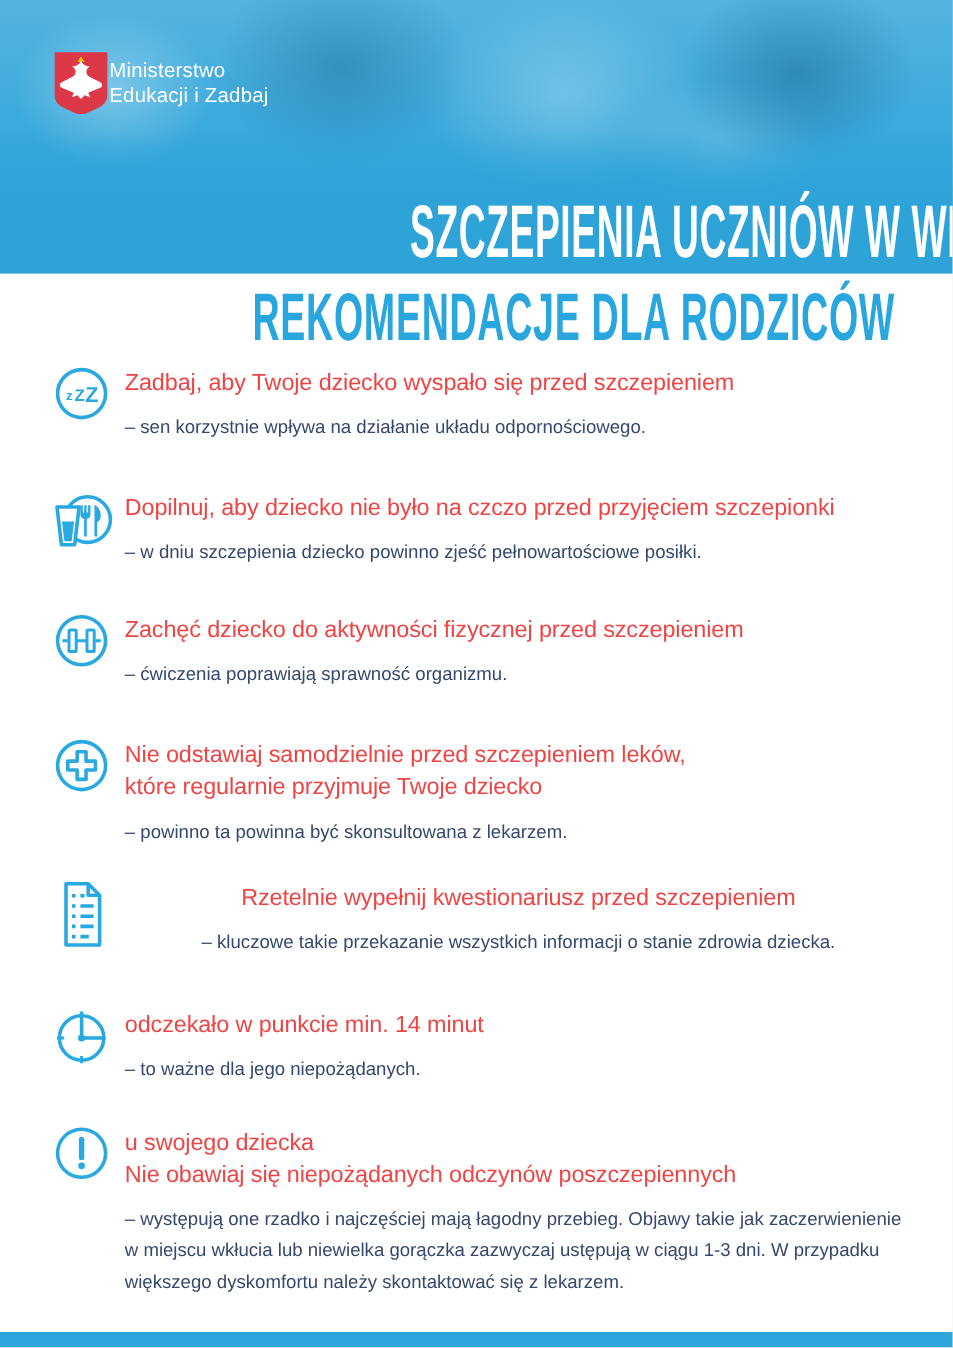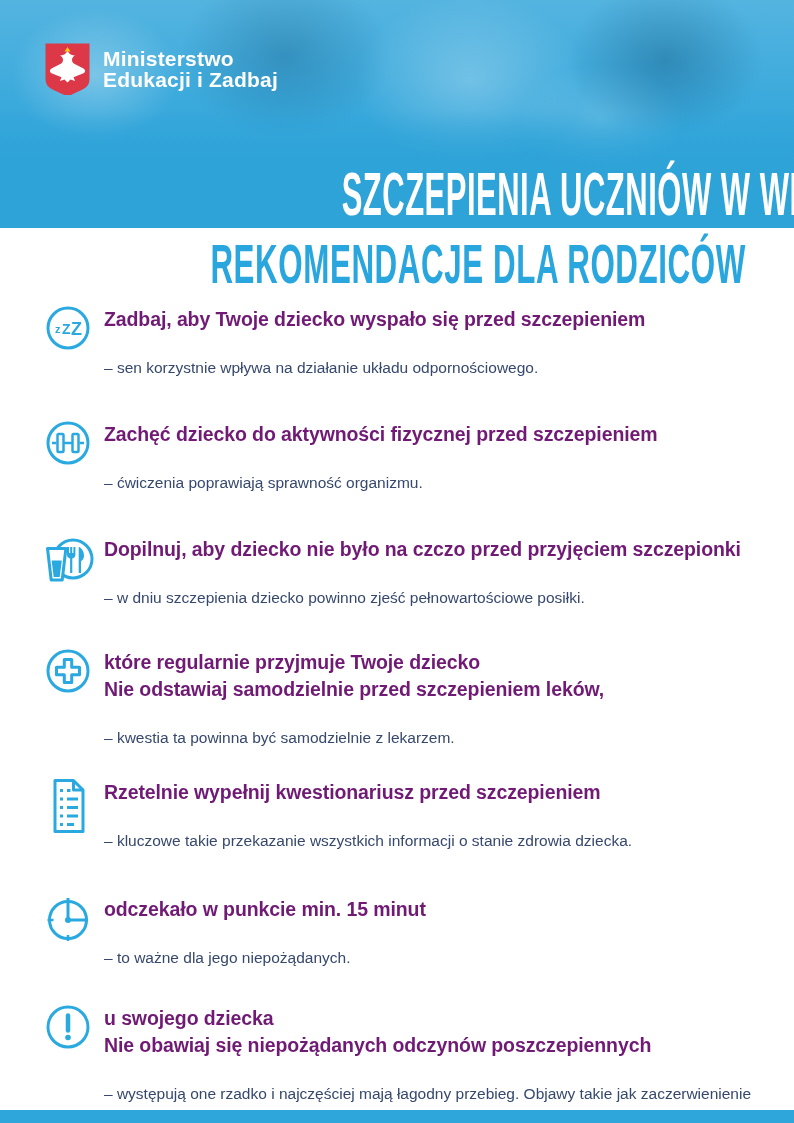--- a/index.html
+++ b/index.html
@@ -26,21 +26,21 @@
       linear-gradient(180deg, #54b4e0 0%, #3aa9dc 60%, #2ea3d8 100%);
   }
   .hero-photo-fade {
     position:absolute; top:110px; left:0; width:794px; height:65px;
     background:linear-gradient(180deg, rgba(46,163,216,0), #2ea3d8 92%);
   }
 
   
   .logo { position:absolute; top:42px; left:44px; display:flex; align-items:center; }
   .logo-shield { width:47px; height:53px; flex:0 0 auto; }
-  .logo-name { margin-left:12px; color:#ffffff; font-size:21px; line-height:21px; font-weight:700; letter-spacing:.2px; }
+  .logo-name { color:#ffffff; font-size:17px; line-height:21px; font-weight:400; letter-spacing:.2px; }
 
   
   .hero-title {
     position:absolute; top:163px; left:0; width:794px;
     text-align:center; white-space:nowrap;
   }
   .hero-title .squeeze {
     display:inline-block; transform:scaleX(.50); transform-origin:50% 50%;
     font-weight:bold; font-size:62px; line-height:1; color:#ffffff; letter-spacing:1px;
   }
@@ -52,28 +52,28 @@
     display:inline-block; transform:scaleX(.56); transform-origin:50% 50%;
     font-weight:bold; font-size:56px; line-height:1; color:#2aa6de; letter-spacing:1px;
   }
 
   
   .list { position:absolute; top:302px; left:44px; width:716px; }
   .item { display:flex; align-items:flex-start; }
   .item-icon { flex:0 0 60px; padding-top:2px; }
   .item-icon svg { display:block; }
   .item-body { flex:1 1 auto; padding-top:4px; }
-  .hl { color:#701a75; font-weight:bold; font-size:19.5px; line-height:27px; letter-spacing:-.1px; }
-  .item-note { color:#36486d; font-size:15.5px; line-height:26px; margin-top:22px; max-width:668px; }
+  .hl { color:#ef4444; font-weight:normal; font-size:19.5px; line-height:27px; letter-spacing:-.1px; }
+  .item-note { color:#36486d; font-size:15.5px; line-height:26px; margin-top:11px; max-width:668px; }
 
   .mb1 { margin-bottom:36px; }
   .mb2 { margin-bottom:36px; }
   .mb3 { margin-bottom:34px; }
   .mb4 { margin-bottom:24px; }
-  .mb5 { margin-bottom:38px; }
+  .mb5 { margin-bottom:38px;text-align:center; }
   .mb6 { margin-bottom:30px; }
 
   .icon-stroke { stroke:#29a9e0; fill:none; }
   .icon-fill { fill:#29a9e0; }
 
   
   .footer-bar {
     position:absolute; left:0; bottom:0; width:794px; height:13px; background:#2ea6db;
   }
 </style>
@@ -118,64 +118,64 @@
           <text x="18" y="30" font-size="14" font-weight="bold" fill="#29a9e0" font-family="Liberation Sans, sans-serif">Z</text>
           <text x="27" y="31" font-size="18" font-weight="bold" fill="#29a9e0" font-family="Liberation Sans, sans-serif">Z</text>
         </svg>
       </div>
       <div class="item-body">
         <div class="hl">Zadbaj, aby Twoje dziecko wyspało się przed szczepieniem</div>
         <div class="item-note">– sen korzystnie wpływa na działanie układu odpornościowego.</div>
       </div>
     </div>
 
-    <div class="item mb2">
-      <div class="item-icon">
-        <svg width="48" height="48" viewBox="0 0 48 48" xmlns="http://www.w3.org/2000/svg">
-          <circle class="icon-stroke" cx="24" cy="24" r="20" stroke-width="3"></circle>
-          <line class="icon-stroke" x1="8" y1="24" x2="12.5" y2="24" stroke-width="2.5"></line>
-          <line class="icon-stroke" x1="35.5" y1="24" x2="40" y2="24" stroke-width="2.5"></line>
-          <rect class="icon-stroke" x="13.5" y="15" width="6" height="18" rx="1" stroke-width="2.5"></rect>
-          <rect class="icon-stroke" x="28.5" y="15" width="6" height="18" rx="1" stroke-width="2.5"></rect>
-          <line class="icon-stroke" x1="19.5" y1="24" x2="28.5" y2="24" stroke-width="2.5"></line>
-        </svg>
-      </div>
-      <div class="item-body">
-        <div class="hl">Zachęć dziecko do aktywności fizycznej przed szczepieniem</div>
-        <div class="item-note">– ćwiczenia poprawiają sprawność organizmu.</div>
-      </div>
-    </div>
-
     <div class="item mb3">
       <div class="item-icon">
         <svg width="58" height="56" viewBox="0 0 58 56" style="margin-left:-5px" xmlns="http://www.w3.org/2000/svg">
           <circle class="icon-stroke" cx="34" cy="25" r="19" stroke-width="3"></circle>
           <path class="icon-fill" d="M28 13 h2 v6 h1.2 v-6 h2 v6 h1.2 v-6 h2 v8 c0 1.9 -1.4 3.2 -3.1 3.4 v14.6 h-2.2 v-14.6 c-1.7 -.2 -3.1 -1.5 -3.1 -3.4 Z"></path>
           <path class="icon-fill" d="M40.5 13 c3 1.8 4.5 5.4 4.5 8.6 c0 2.9 -1.2 4.8 -3 5.6 v11.8 h-2.3 v-25.4 c0 -.5 .3 -.8 .8 -.6 Z"></path>
           <path d="M8.5 14.5 L12.2 46 H23.2 L26.9 14.5 Z" fill="#ffffff" stroke="#29a9e0" stroke-width="3" stroke-linejoin="round"></path>
           <path class="icon-fill" d="M12.6 26.5 L14.7 43 H20.7 L22.8 26.5 Z"></path>
         </svg>
       </div>
       <div class="item-body">
         <div class="hl">Dopilnuj, aby dziecko nie było na czczo przed przyjęciem szczepionki</div>
         <div class="item-note">– w dniu szczepienia dziecko powinno zjeść pełnowartościowe posiłki.</div>
       </div>
     </div>
 
+    <div class="item mb2">
+      <div class="item-icon">
+        <svg width="48" height="48" viewBox="0 0 48 48" xmlns="http://www.w3.org/2000/svg">
+          <circle class="icon-stroke" cx="24" cy="24" r="20" stroke-width="3"></circle>
+          <line class="icon-stroke" x1="8" y1="24" x2="12.5" y2="24" stroke-width="2.5"></line>
+          <line class="icon-stroke" x1="35.5" y1="24" x2="40" y2="24" stroke-width="2.5"></line>
+          <rect class="icon-stroke" x="13.5" y="15" width="6" height="18" rx="1" stroke-width="2.5"></rect>
+          <rect class="icon-stroke" x="28.5" y="15" width="6" height="18" rx="1" stroke-width="2.5"></rect>
+          <line class="icon-stroke" x1="19.5" y1="24" x2="28.5" y2="24" stroke-width="2.5"></line>
+        </svg>
+      </div>
+      <div class="item-body">
+        <div class="hl">Zachęć dziecko do aktywności fizycznej przed szczepieniem</div>
+        <div class="item-note">– ćwiczenia poprawiają sprawność organizmu.</div>
+      </div>
+    </div>
+
     <div class="item mb4">
       <div class="item-icon">
         <svg width="48" height="48" viewBox="0 0 48 48" xmlns="http://www.w3.org/2000/svg">
           <circle class="icon-stroke" cx="24" cy="24" r="20" stroke-width="3"></circle>
           <path class="icon-stroke" d="M20.3 12.5 h7.4 v7.8 h7.8 v7.4 h-7.8 v7.8 h-7.4 v-7.8 h-7.8 v-7.4 h7.8 Z" stroke-width="3" stroke-linejoin="round"></path>
         </svg>
       </div>
       <div class="item-body">
+        <div class="hl">Nie odstawiaj samodzielnie przed szczepieniem leków,</div>
         <div class="hl">które regularnie przyjmuje Twoje dziecko</div>
-        <div class="hl">Nie odstawiaj samodzielnie przed szczepieniem leków,</div>
-        <div class="item-note">– kwestia ta powinna być samodzielnie z lekarzem.</div>
+        <div class="item-note">– powinno ta powinna być skonsultowana z lekarzem.</div>
       </div>
     </div>
 
     <div class="item mb5">
       <div class="item-icon">
         <svg width="48" height="58" viewBox="0 0 48 58" xmlns="http://www.w3.org/2000/svg">
           <path class="icon-stroke" d="M11 3.5 H29.5 L39 13 V54.5 H11 Z" stroke-width="3" stroke-linejoin="round"></path>
           <path class="icon-stroke" d="M29.5 3.5 V13 H39" stroke-width="3" stroke-linejoin="round"></path>
           <line class="icon-stroke" x1="16" y1="13.5" x2="19" y2="13.5" stroke-width="3"></line>
           <line class="icon-stroke" x1="23" y1="13.5" x2="26.5" y2="13.5" stroke-width="3"></line>
@@ -200,21 +200,21 @@
         <svg width="48" height="50" viewBox="0 0 48 50" xmlns="http://www.w3.org/2000/svg">
           <circle class="icon-stroke" cx="24" cy="26" r="18.5" stroke-width="3"></circle>
           <line class="icon-stroke" x1="24" y1="26" x2="24" y2="4" stroke-width="3"></line>
           <line class="icon-stroke" x1="24" y1="26" x2="44" y2="26" stroke-width="3"></line>
           <line class="icon-stroke" x1="3.5" y1="26" x2="9.5" y2="26" stroke-width="2.5"></line>
           <line class="icon-stroke" x1="24" y1="41" x2="24" y2="47" stroke-width="2.5"></line>
           <circle class="icon-fill" cx="24" cy="26" r="3"></circle>
         </svg>
       </div>
       <div class="item-body">
-        <div class="hl">odczekało w punkcie min. 15 minut</div>
+        <div class="hl">odczekało w punkcie min. 14 minut</div>
         <div class="item-note">– to ważne dla jego niepożądanych.</div>
       </div>
     </div>
 
     <div class="item">
       <div class="item-icon">
         <svg width="48" height="48" viewBox="0 0 48 48" xmlns="http://www.w3.org/2000/svg">
           <circle class="icon-stroke" cx="24" cy="24" r="20" stroke-width="3"></circle>
           <line class="icon-stroke" x1="24" y1="12.5" x2="24" y2="27.5" stroke-width="4.5" stroke-linecap="round"></line>
           <circle class="icon-fill" cx="24" cy="34.5" r="2.8"></circle>

